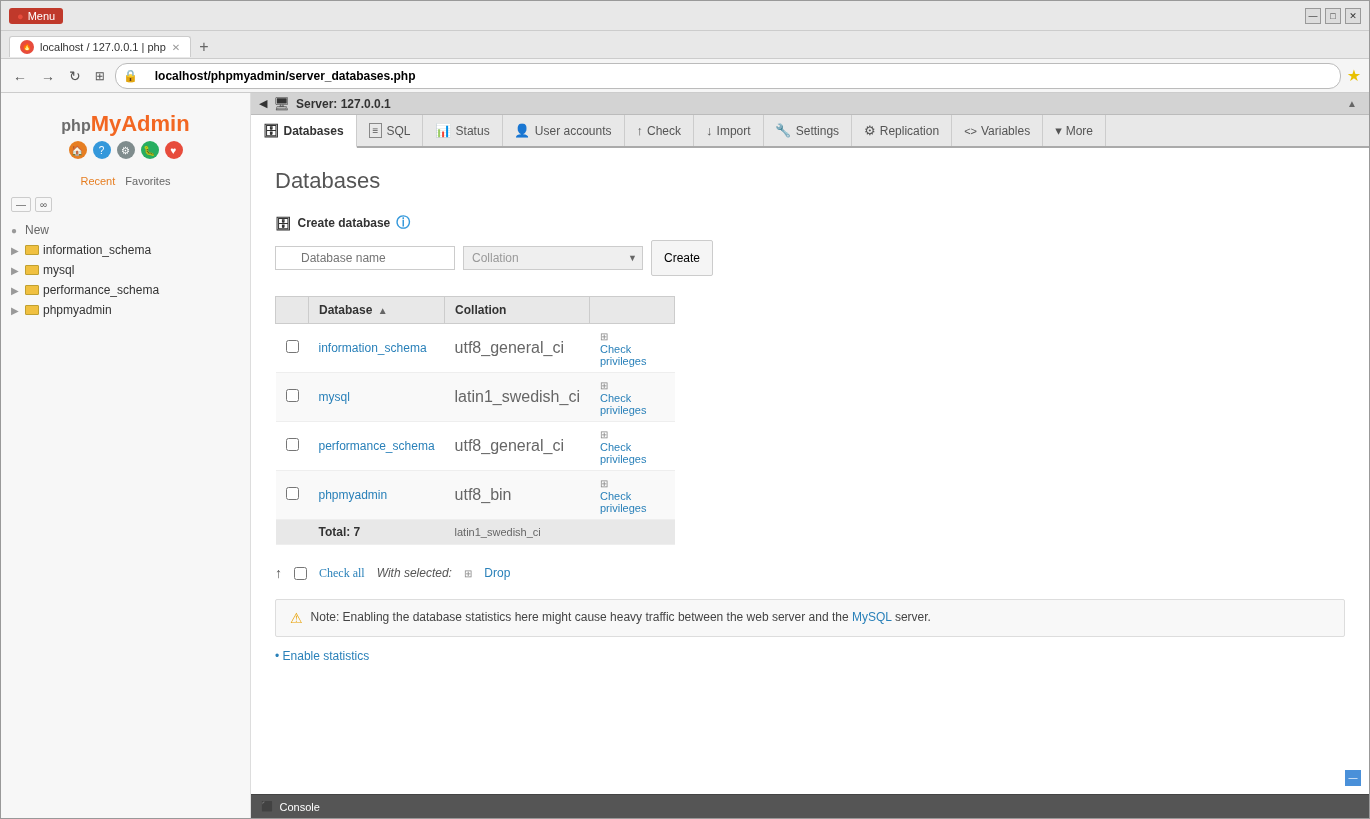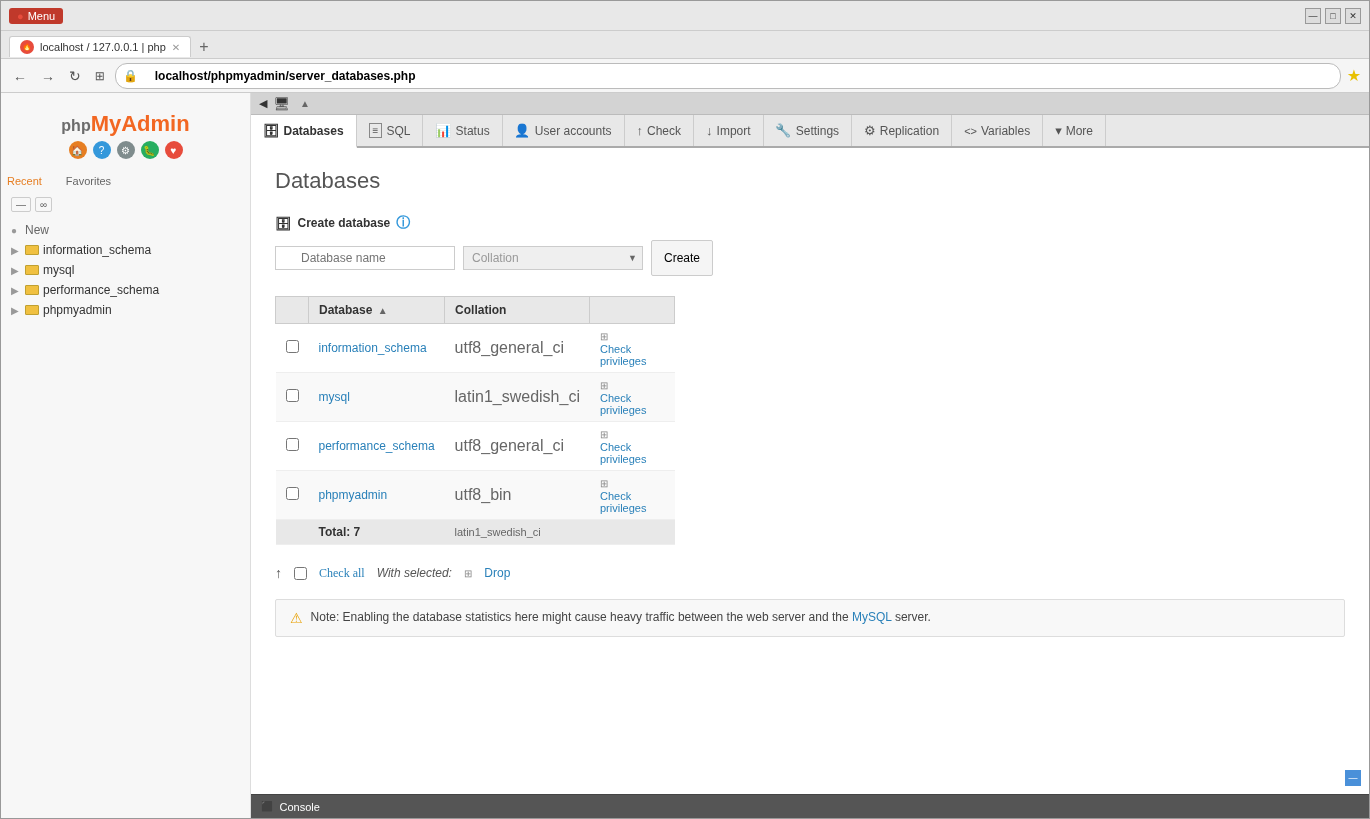--- a/index.html
+++ b/index.html
@@ -31,21 +31,21 @@
     .pma-logo .php { color: #6c6c6c; font-size: 16px; font-weight: bold; }
     .pma-logo .my-admin { color: #f26722; font-size: 22px; font-weight: bold; text-align: center; }
     .logo-icons { display: flex; justify-content: center; gap: 6px; margin-top: 4px; }
     .logo-icon { width: 18px; height: 18px; border-radius: 50%; display: flex; align-items: center; justify-content: center; font-size: 10px; color: white; }
     .icon-home { background: #e67e22; }
     .icon-doc { background: #3498db; }
     .icon-settings { background: #7f8c8d; }
     .icon-bug { background: #27ae60; }
     .icon-heart { background: #e74c3c; }
 
-    .sidebar-nav { display: flex; gap: 24px; justify-content: flex-start; padding: 6px; }
+    .sidebar-nav { display: flex; gap: 10px; justify-content: center; padding: 6px; }
     .sidebar-nav-item { font-size: 11px; color: #666; cursor: pointer; }
     .sidebar-nav-item.active { color: #e67e22; }
 
     .sidebar-controls { display: flex; align-items: center; gap: 4px; padding: 4px 10px; }
     .ctrl-btn { background: none; border: 1px solid #ccc; border-radius: 2px; cursor: pointer; font-size: 10px; padding: 1px 4px; color: #666; }
 
     .db-tree { padding: 4px 0; }
     .db-item { display: flex; align-items: center; gap: 4px; padding: 3px 10px; cursor: pointer; font-size: 12px; color: #333; }
     .db-item.new-item { color: #666; }
     .tree-toggle { font-size: 10px; color: #999; width: 10px; }
@@ -202,20 +202,21 @@
           <span>phpmyadmin</span>
         </div>
       </div>
     </div>
 
     <div class="content-area">
 
       <div class="server-header">
         <span class="server-header-icon">◀</span>
         <span style="font-size:13px; margin-right:6px;">🖥</span>
+        <span class="server-title">Server: 127.0.0.1</span>
         <div class="header-controls">
           <button class="header-ctrl-btn">▲</button>
         </div>
       </div>
 
       <div class="tabs">
         <div class="tab active">
           <span class="tab-icon">🗄</span>
           <span>Databases</span>
         </div>
@@ -352,20 +353,23 @@
           </a>
         </div>
 
         <div class="notice-box">
           <span class="warning-icon">⚠</span>
           <span class="notice-text">
             <span>Note: Enabling the database statistics here might cause heavy traffic between the web server and the </span><a>MySQL</a><span> server.</span>
           </span>
         </div>
 
+        <div class="enable-stats">
+          <span>Enable statistics</span>
+        </div>
 
       </div>
 
       <div style="position:relative; height:0;">
         <div style="position:absolute; right:8px; bottom:8px; background:#4a90d9; color:white; width:16px; height:16px; font-size:9px; display:flex; align-items:center; justify-content:center;">—</div>
       </div>
 
       <div class="console-bar">
         <span class="console-icon">⬛</span>
         <span>Console</span>

